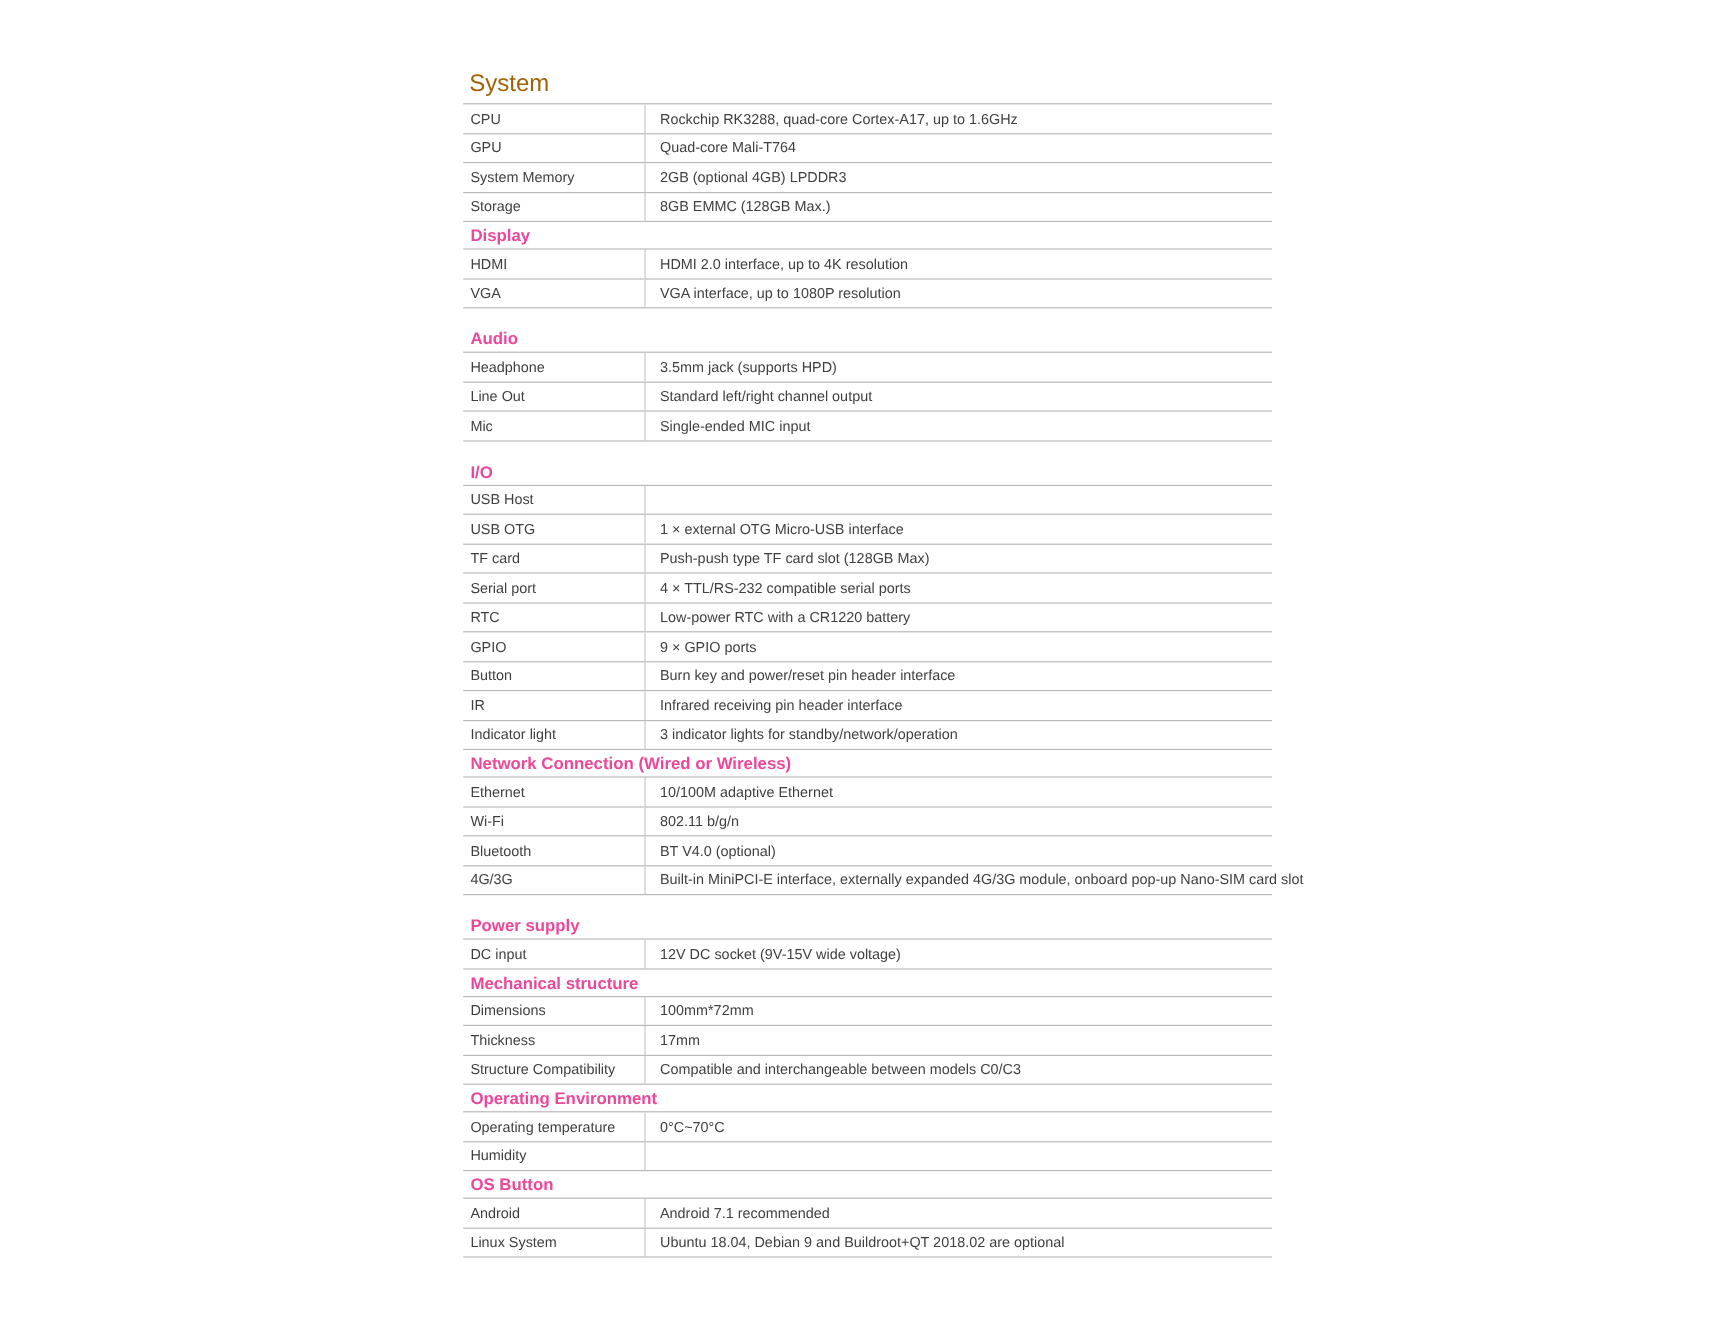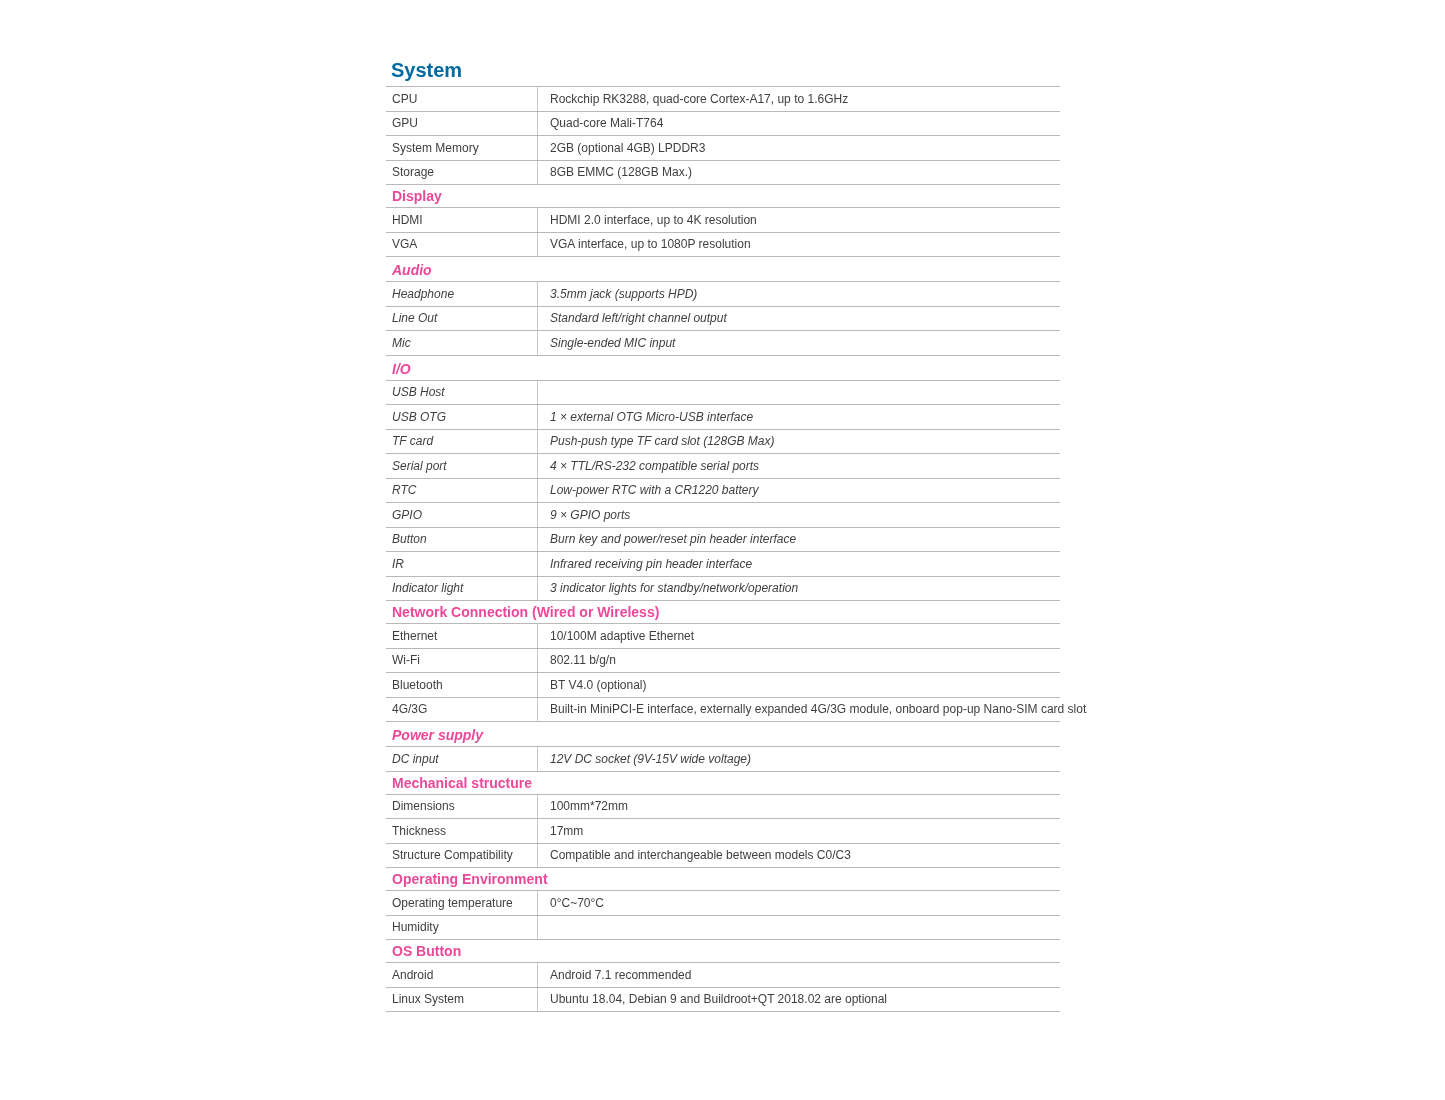--- a/index.html
+++ b/index.html
@@ -16,32 +16,31 @@
   }
   .page {
     position: absolute;
     left: 386px;
     top: 60px;
     width: 674px;
   }
   .title {
     font-size: 20px;
     line-height: 20px;
-    font-weight: 700;
-    color: #0369a1;
+    font-weight: 400;
+    color: #a16207;
     margin: 0 0 6px 0;
     padding-left: 5px;
   }
   .spec-table {
     border-top: 1px solid #b9b9b9;
     width: 674px;
   }
   .spec-section.spaced {
-    margin-top: 2px;
-    font-style: italic;
+    margin-top: 14px;
   }
   .section-header {
     display: flex;
     align-items: center;
     height: 22px;
     border-bottom: 1px solid #b9b9b9;
     padding-left: 6px;
     font-size: 14px;
     font-weight: 700;
     color: #ec4899;

